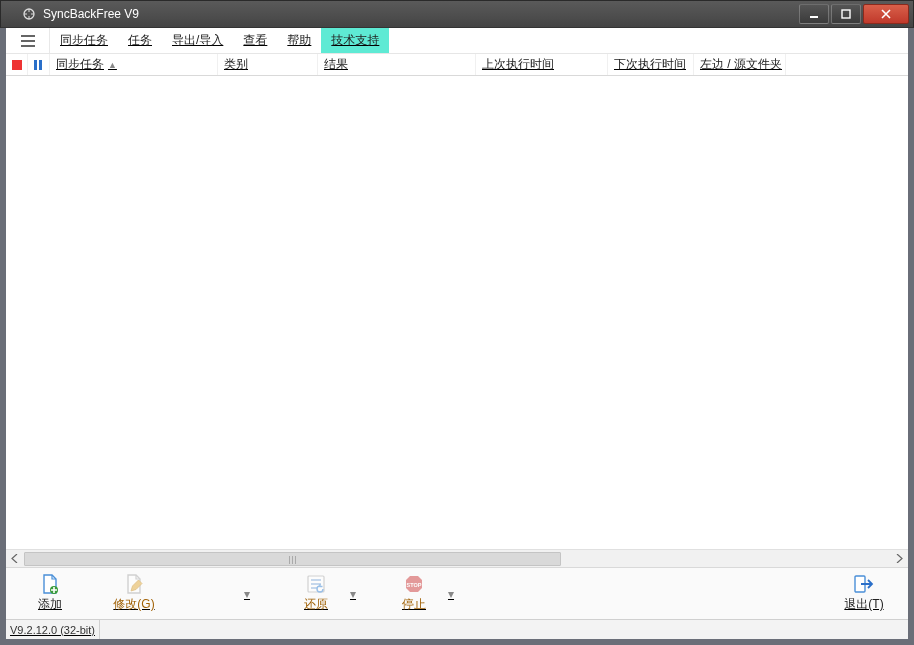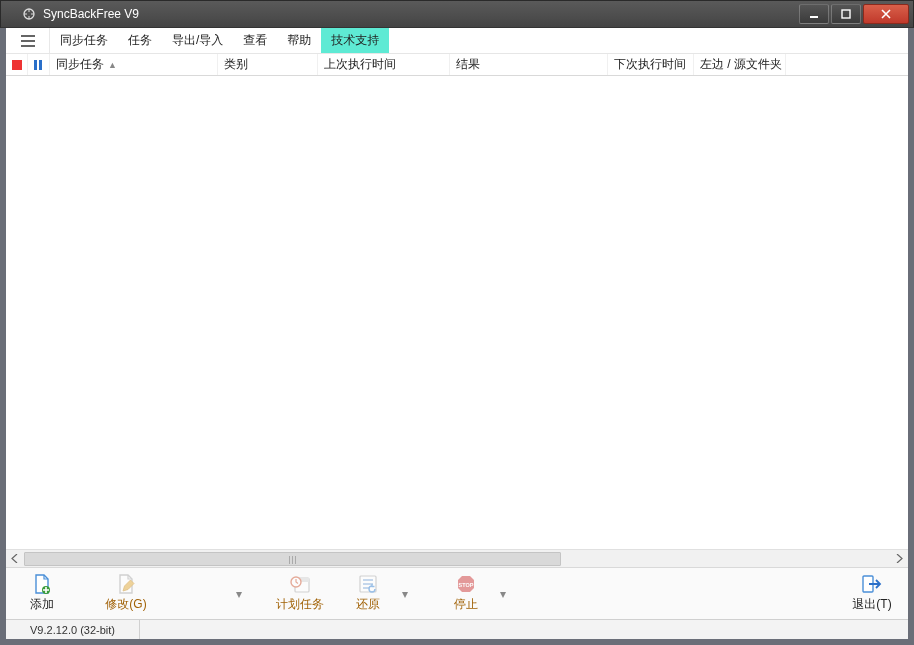--- a/index.html
+++ b/index.html
@@ -9,21 +9,21 @@
 
 .titlebar { height: 28px; background: linear-gradient(#5a5a5a, #444); display: flex; align-items: center; padding-left: 20px; color: #fff; border: 1px solid #2a2a2a; border-bottom: 1px solid #333; }
 .titlebar .app-icon { width: 16px; height: 16px; margin-right: 6px; display: flex; align-items: center; justify-content: center; }
 .titlebar .title { flex: 1; font-size: 12px; }
 .winbtns { display: flex; height: 20px; margin-right: 2px; }
 .winbtn { width: 30px; height: 20px; display: flex; align-items: center; justify-content: center; margin-left: 0; border: 1px solid rgba(255,255,255,0.25); border-radius: 2px; background: linear-gradient(#555,#3b3b3b); margin-right: 2px; }
 .winbtn.close { width: 46px; background: linear-gradient(#d9604a,#c0392b); border-color: #8b2a1d; }
 .winbtn svg { display: block; }
 
 
-.frame { flex: 1; display: flex; flex-direction: column; border: 6px solid #6a6e78; border-top: none; background: #fff; }
+.frame { flex: 1; display: flex; flex-direction: column; border: 6px solid #6a6e78; border-top: none; background: #fff; text-decoration: underline; }
 
 
 .menubar { height: 26px; background: #fff; display: flex; align-items: stretch; border-bottom: 1px solid #e6e6e6; }
 .hamburger { width: 44px; display: flex; align-items: center; justify-content: center; border-right: 1px solid #e8e8e8; }
 .hamburger svg { display: block; }
 .menuitem { padding: 0 10px; display: flex; align-items: center; color: #222; cursor: default; }
 .menuitem.active { background: #5eead4; }
 
 
 .headerrow { height: 22px; background: #fff; display: flex; align-items: stretch; border-bottom: 1px solid #d9d9d9; }
@@ -39,33 +39,33 @@
 
 
 .hscroll { height: 18px; background: #f1f1f1; display: flex; align-items: center; border-top: 1px solid #e0e0e0; }
 .hscroll .arrow { width: 17px; height: 17px; display: flex; align-items: center; justify-content: center; color: #666; }
 .hscroll .track { flex: 1; height: 14px; background: #f1f1f1; position: relative; margin: 0 1px; }
 .hscroll .thumb { position: absolute; left: 0; top: 0; height: 14px; width: 320px; background: #d9d9d9; border: 1px solid #c4c4c4; border-radius: 1px; }
 .hscroll .grip { position: absolute; left: 50%; top: 2px; transform: translateX(-50%); width: 12px; height: 10px; display: flex; gap: 2px; align-items: center; justify-content: center; }
 .hscroll .grip span { width: 1px; height: 8px; background: #aaa; }
 
 
-.toolbar { height: 52px; background: #fafafa; border-top: 1px solid #d9d9d9; display: flex; align-items: center; padding: 2px 6px; }
+.toolbar { height: 52px; background: #fafafa; border-top: 1px solid #d9d9d9; display: flex; align-items: center; padding: 2px 14px; }
 .tbtn { display: flex; flex-direction: column; align-items: center; justify-content: center; height: 48px; padding: 2px 6px; min-width: 60px; cursor: default; position: relative; }
 .tbtn .ticon { width: 22px; height: 20px; display: flex; align-items: center; justify-content: center; }
 .tbtn .tlabel { font-size: 12px; color: #222; margin-top: 2px; white-space: nowrap; }
 .tbtn.disabled .tlabel { color: #a16207; }
 .tbtn.disabled .ticon { opacity: 0.55; }
 .tsep { width: 24px; }
 .tdrop { width: 14px; display: flex; align-items: center; justify-content: center; height: 48px; color: #888; }
 .spacer { flex: 1; }
 
 
 .statusbar { height: 20px; background: #f3f3f3; border-top: 1px solid #d0d0d0; display: flex; align-items: center; font-size: 11px; color: #333; }
-.statusbar .cell { padding: 0 24px; height: 100%; display: flex; align-items: center; border-right: 1px solid #d0d0d0; text-align: center; }
+.statusbar .cell { padding: 0 4px; height: 100%; display: flex; align-items: center; border-right: 1px solid #d0d0d0; text-align: center; }
 </style>
 </head>
 <body>
 
 <div class="titlebar">
   <span class="app-icon">
     <svg width="14" height="14" viewBox="0 0 14 14">
         <circle cx="7" cy="7" r="5" fill="none" stroke="#ddd" stroke-width="1.3"></circle>
         <path d="M7 2 v3 M7 9 v3 M2 7 h3 M9 7 h3" stroke="#ddd" stroke-width="1"></path>
       </svg>
@@ -116,25 +116,25 @@
           <span></span>
         </div>
       </div>
     <div class="hcell" style="width:168px">
       <span>同步任务</span>
       <span class="sortcaret">▲</span>
     </div>
     <div class="hcell" style="width:100px">
         <span>类别</span>
       </div>
+    <div class="hcell" style="width:158px">
+        <span>结果</span>
+      </div>
     <div class="hcell" style="width:132px">
         <span>上次执行时间</span>
-      </div>
-    <div class="hcell" style="width:158px">
-        <span>结果</span>
       </div>
     <div class="hcell" style="width:86px">
         <span>下次执行时间</span>
       </div>
     <div class="hcell" style="width:92px">
         <span>左边 / 源文件夹</span>
       </div>
   </div>
 
   <div class="gridbody"></div>
@@ -186,31 +186,20 @@
       </span>
       <span class="tlabel">修改(G)</span>
     </div>
     <div class="tsep"></div>
 
     <div class="tsep" style="width:52px"></div>
 
     <div class="tdrop">▾</div>
     <div class="tsep"></div>
 
-    <div class="tbtn disabled">
-      <span class="ticon">
-        <svg width="22" height="20" viewBox="0 0 22 20">
-            <rect x="6" y="4" width="14" height="14" rx="1" fill="#fff" stroke="#b0b0b0" stroke-width="1.2"></rect>
-            <rect x="6" y="4" width="14" height="4" fill="#d8d8d8"></rect>
-            <circle cx="7" cy="8" r="5" fill="#fff" stroke="#d46a4a" stroke-width="1.4"></circle>
-            <path d="M7 5 v3 l2 1.5" stroke="#d46a4a" stroke-width="1.2" fill="none"></path>
-          </svg>
-      </span>
-      <span class="tlabel">计划任务</span>
-    </div>
     <div class="tsep" style="width:8px"></div>
 
     <div class="tbtn disabled">
       <span class="ticon">
         <svg width="20" height="20" viewBox="0 0 20 20">
             <rect x="2" y="2" width="16" height="16" rx="1" fill="#fff" stroke="#b0b0b0" stroke-width="1.2"></rect>
             <path d="M5 6 h10 M5 10 h10 M5 14 h6" stroke="#7aa7d8" stroke-width="1.4"></path>
             <path d="M14 12 a3 3 0 1 0 3 3" fill="none" stroke="#4a8fd8" stroke-width="1.4"></path>
             <path d="M14 10 l0 2.5 l2.5 0" fill="none" stroke="#4a8fd8" stroke-width="1.3"></path>
           </svg>

